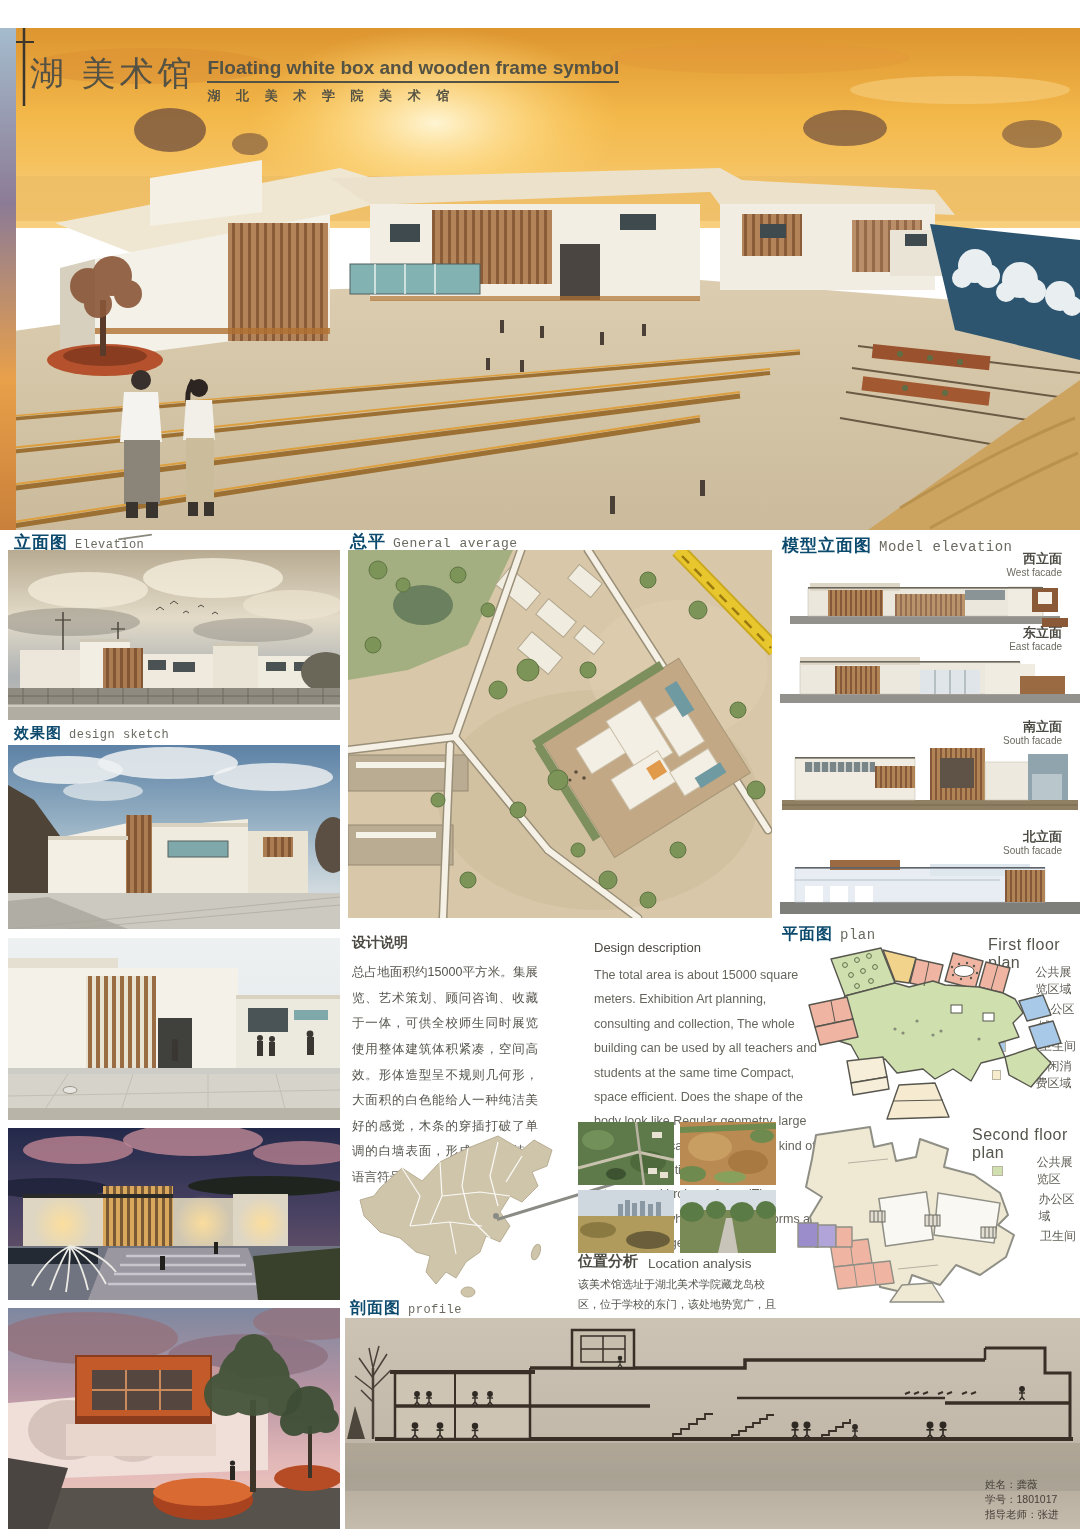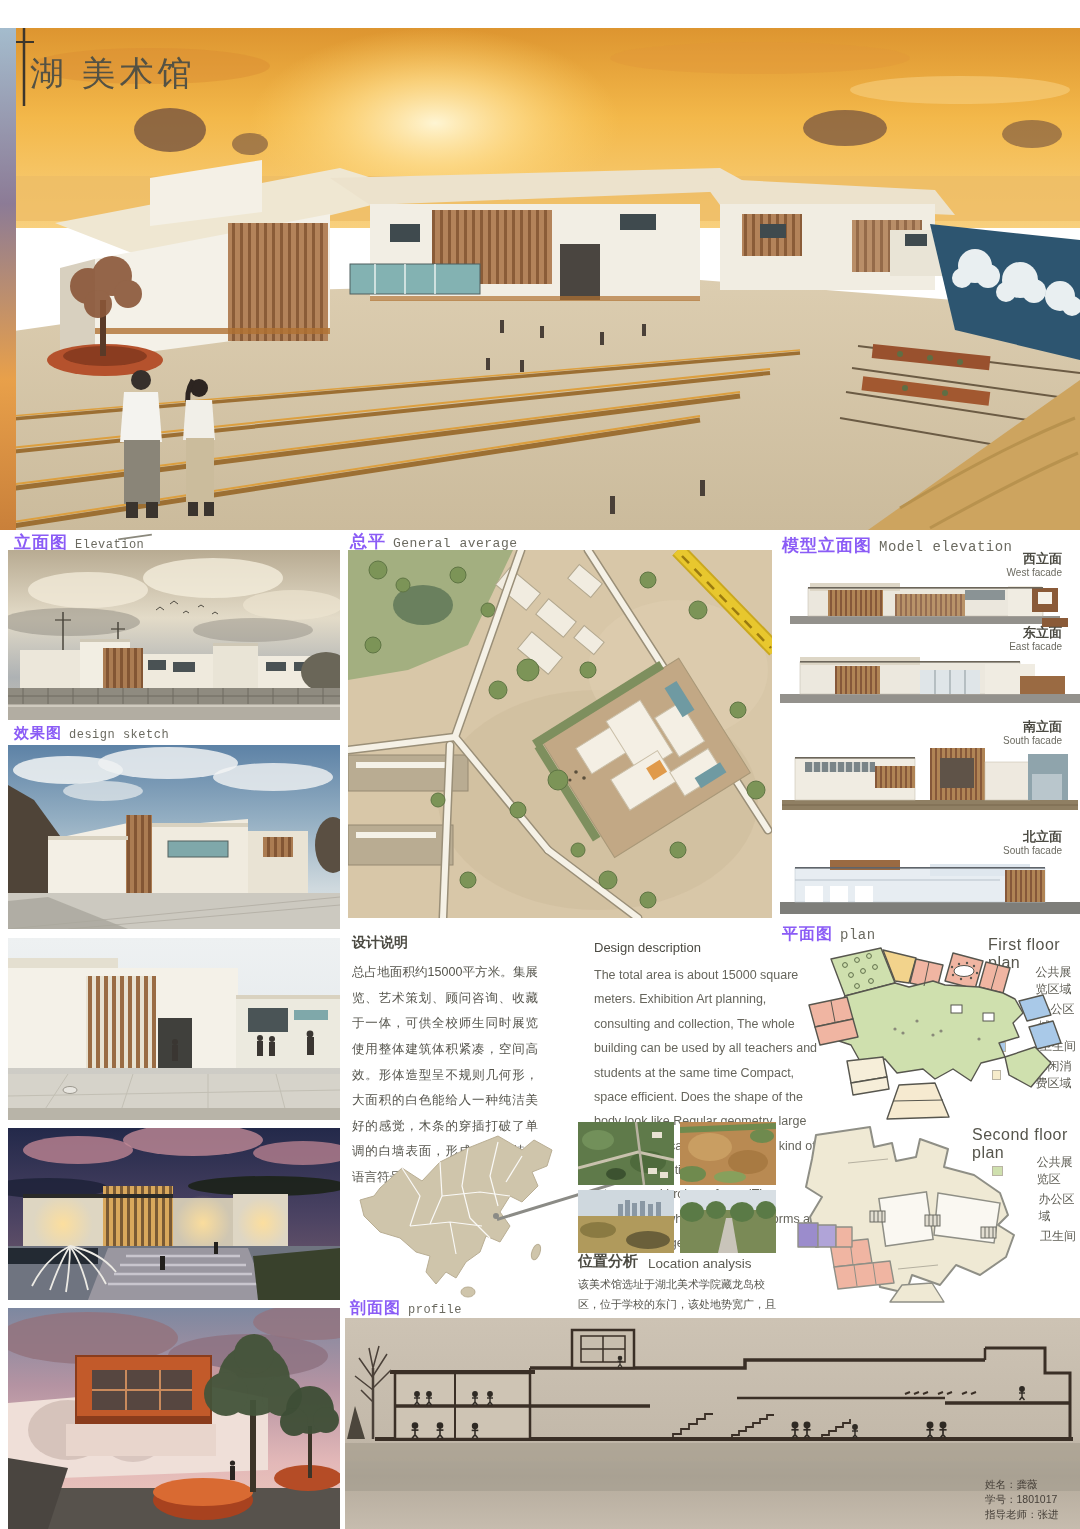--- a/index.html
+++ b/index.html
@@ -1,20 +1,20 @@
 <!DOCTYPE html>
 <html><head>
 <meta charset="utf-8">
 <style>
   html,body{margin:0;padding:0;background:#e8e8e8;}
   #board{position:relative;width:1080px;height:1529px;background:#ffffff;overflow:hidden;
          font-family:"Liberation Sans",sans-serif;color:#4b4a42;}
   .abs{position:absolute;}
   .label-row{display:flex;align-items:baseline;gap:7px;white-space:nowrap;}
-  .cn-label{font-weight:700;font-size:17px;color:#8b5cf6;letter-spacing:1px;text-align:center;}
+  .cn-label{font-weight:700;font-size:17px;color:#0c4a6e;letter-spacing:1px;text-align:center;}
   .en-label{font-size:12px;color:#6b6a60;letter-spacing:.5px;font-family:Liberation Mono, monospace;}
   .hero-title{display:flex;align-items:flex-start;z-index:5;}
   .hero-title .cn-main{font-size:34px;font-weight:400;color:#545244;letter-spacing:4px;line-height:1;}
   .hero-title .sub{margin-left:12px;margin-top:2px;}
   .hero-title .en-sub{font-size:19px;font-weight:700;color:#545244;border-bottom:2.5px solid #545244;
                       padding-bottom:2px;line-height:1.1;}
   .hero-title .cn-sub{font-size:13px;color:#545244;letter-spacing:6px;margin-top:4px;font-weight:700;}
   .body-cn{font-size:12.5px;line-height:2.05;color:#55544c;text-align:justify;}
   .body-en{font-size:12.5px;line-height:1.95;color:#66655c;}
   .desc-title{font-weight:700;font-size:14px;color:#4b4a42;margin-bottom:8px;}
@@ -184,20 +184,24 @@
 
       <line x1="24" y1="0" x2="24" y2="78" stroke="#3c362c" stroke-width="2.5"></line>
       <line x1="16" y1="14" x2="34" y2="14" stroke="#3c362c" stroke-width="2"></line>
 
       <rect x="0" y="0" width="16" height="502" fill="url(#sliver)"></rect>
     </svg>
   </div>
 
   <div class="abs hero-title" style="left:30px;top:56px;">
     <div class="cn-main">湖  美术馆</div>
+    <div class="sub">
+      <div class="en-sub">Floating white box and wooden frame symbol</div>
+      <div class="cn-sub">湖 北 美 术 学 院 美 术 馆</div>
+    </div>
   </div>
 
   <div class="abs label-row" style="left:14px;top:531px;">
     <span class="cn-label">立面图</span>
     <span class="en-label">Elevation</span>
   </div>
   <div class="abs dash-deco" style="left:118px;top:536px;"></div>
 
   <div class="abs" style="left:8px;top:550px;">
     <svg width="332" height="170" viewBox="0 0 332 170">

